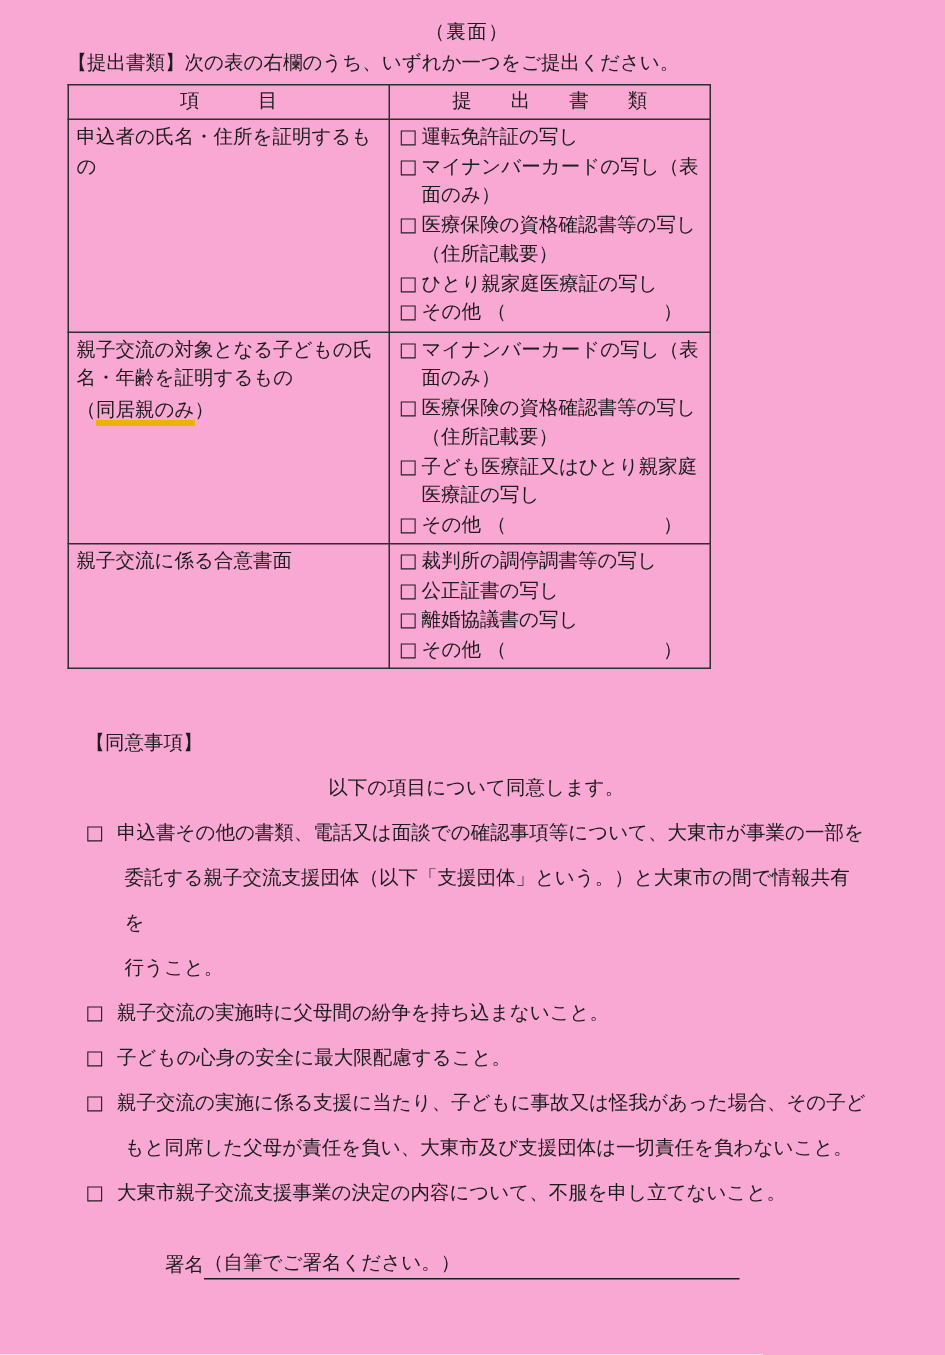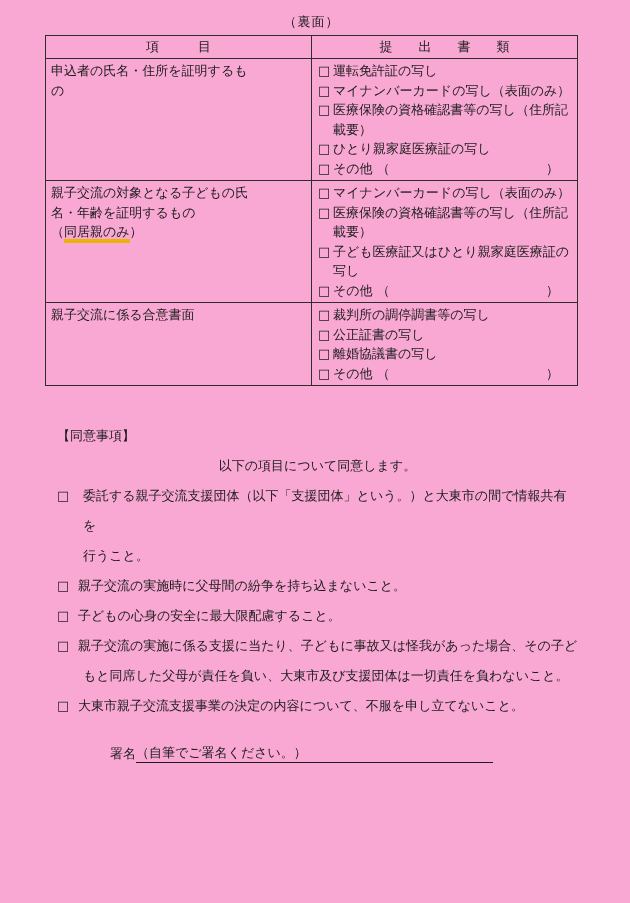--- a/index.html
+++ b/index.html
@@ -17,21 +17,21 @@
   .side-label {
     text-align:center;
     line-height:18px;
     letter-spacing:1px;
   }
   .submit-heading {
     line-height:19px;
     margin-top:2px;
   }
   table.docs {
-    width:533px;
+    width:429px;
     border-collapse:collapse;
     table-layout:fixed;
     margin-top:4px;
     padding-left:16px;
   }
   table.docs td, table.docs th {
     border:1px solid #2e2e2e;
     vertical-align:top;
     font-weight:normal;
     font-size:13px;
@@ -73,20 +73,21 @@
     box-sizing:border-box;
   }
 </style>
 </head>
 <body>
 
 <div class="page">
 
   <div class="side-label">（裏面）</div>
 
+  <div class="submit-heading">【提出書類】次の表の右欄のうち、いずれか一つをご提出ください。</div>
 
   <table class="docs">
     <thead>
       <tr>
         <th class="th-item">項　　　目</th>
         <th class="th-docs">提　　出　　書　　類</th>
       </tr>
     </thead>
     <tbody>
         <tr>
@@ -174,20 +175,21 @@
       </tbody>
   </table>
 
   <div class="agreement">
     <div class="agree-heading">【同意事項】</div>
     <div class="agree-intro">以下の項目について同意します。</div>
     <div id="agreement-items">
         <div class="agree-item">
           <span class="agree-cb">□</span>
           <div class="agree-lines">
+            <div class="agree-line">申込書その他の書類、電話又は面談での確認事項等について、大東市が事業の一部を</div>
             <div class="agree-line cont">委託する親子交流支援団体（以下「支援団体」という。）と大東市の間で情報共有を</div>
             <div class="agree-line cont">行うこと。</div>
           </div>
         </div>
         <div class="agree-item">
           <span class="agree-cb">□</span>
           <div class="agree-lines">
             <div class="agree-line">親子交流の実施時に父母間の紛争を持ち込まないこと。</div>
           </div>
         </div>

